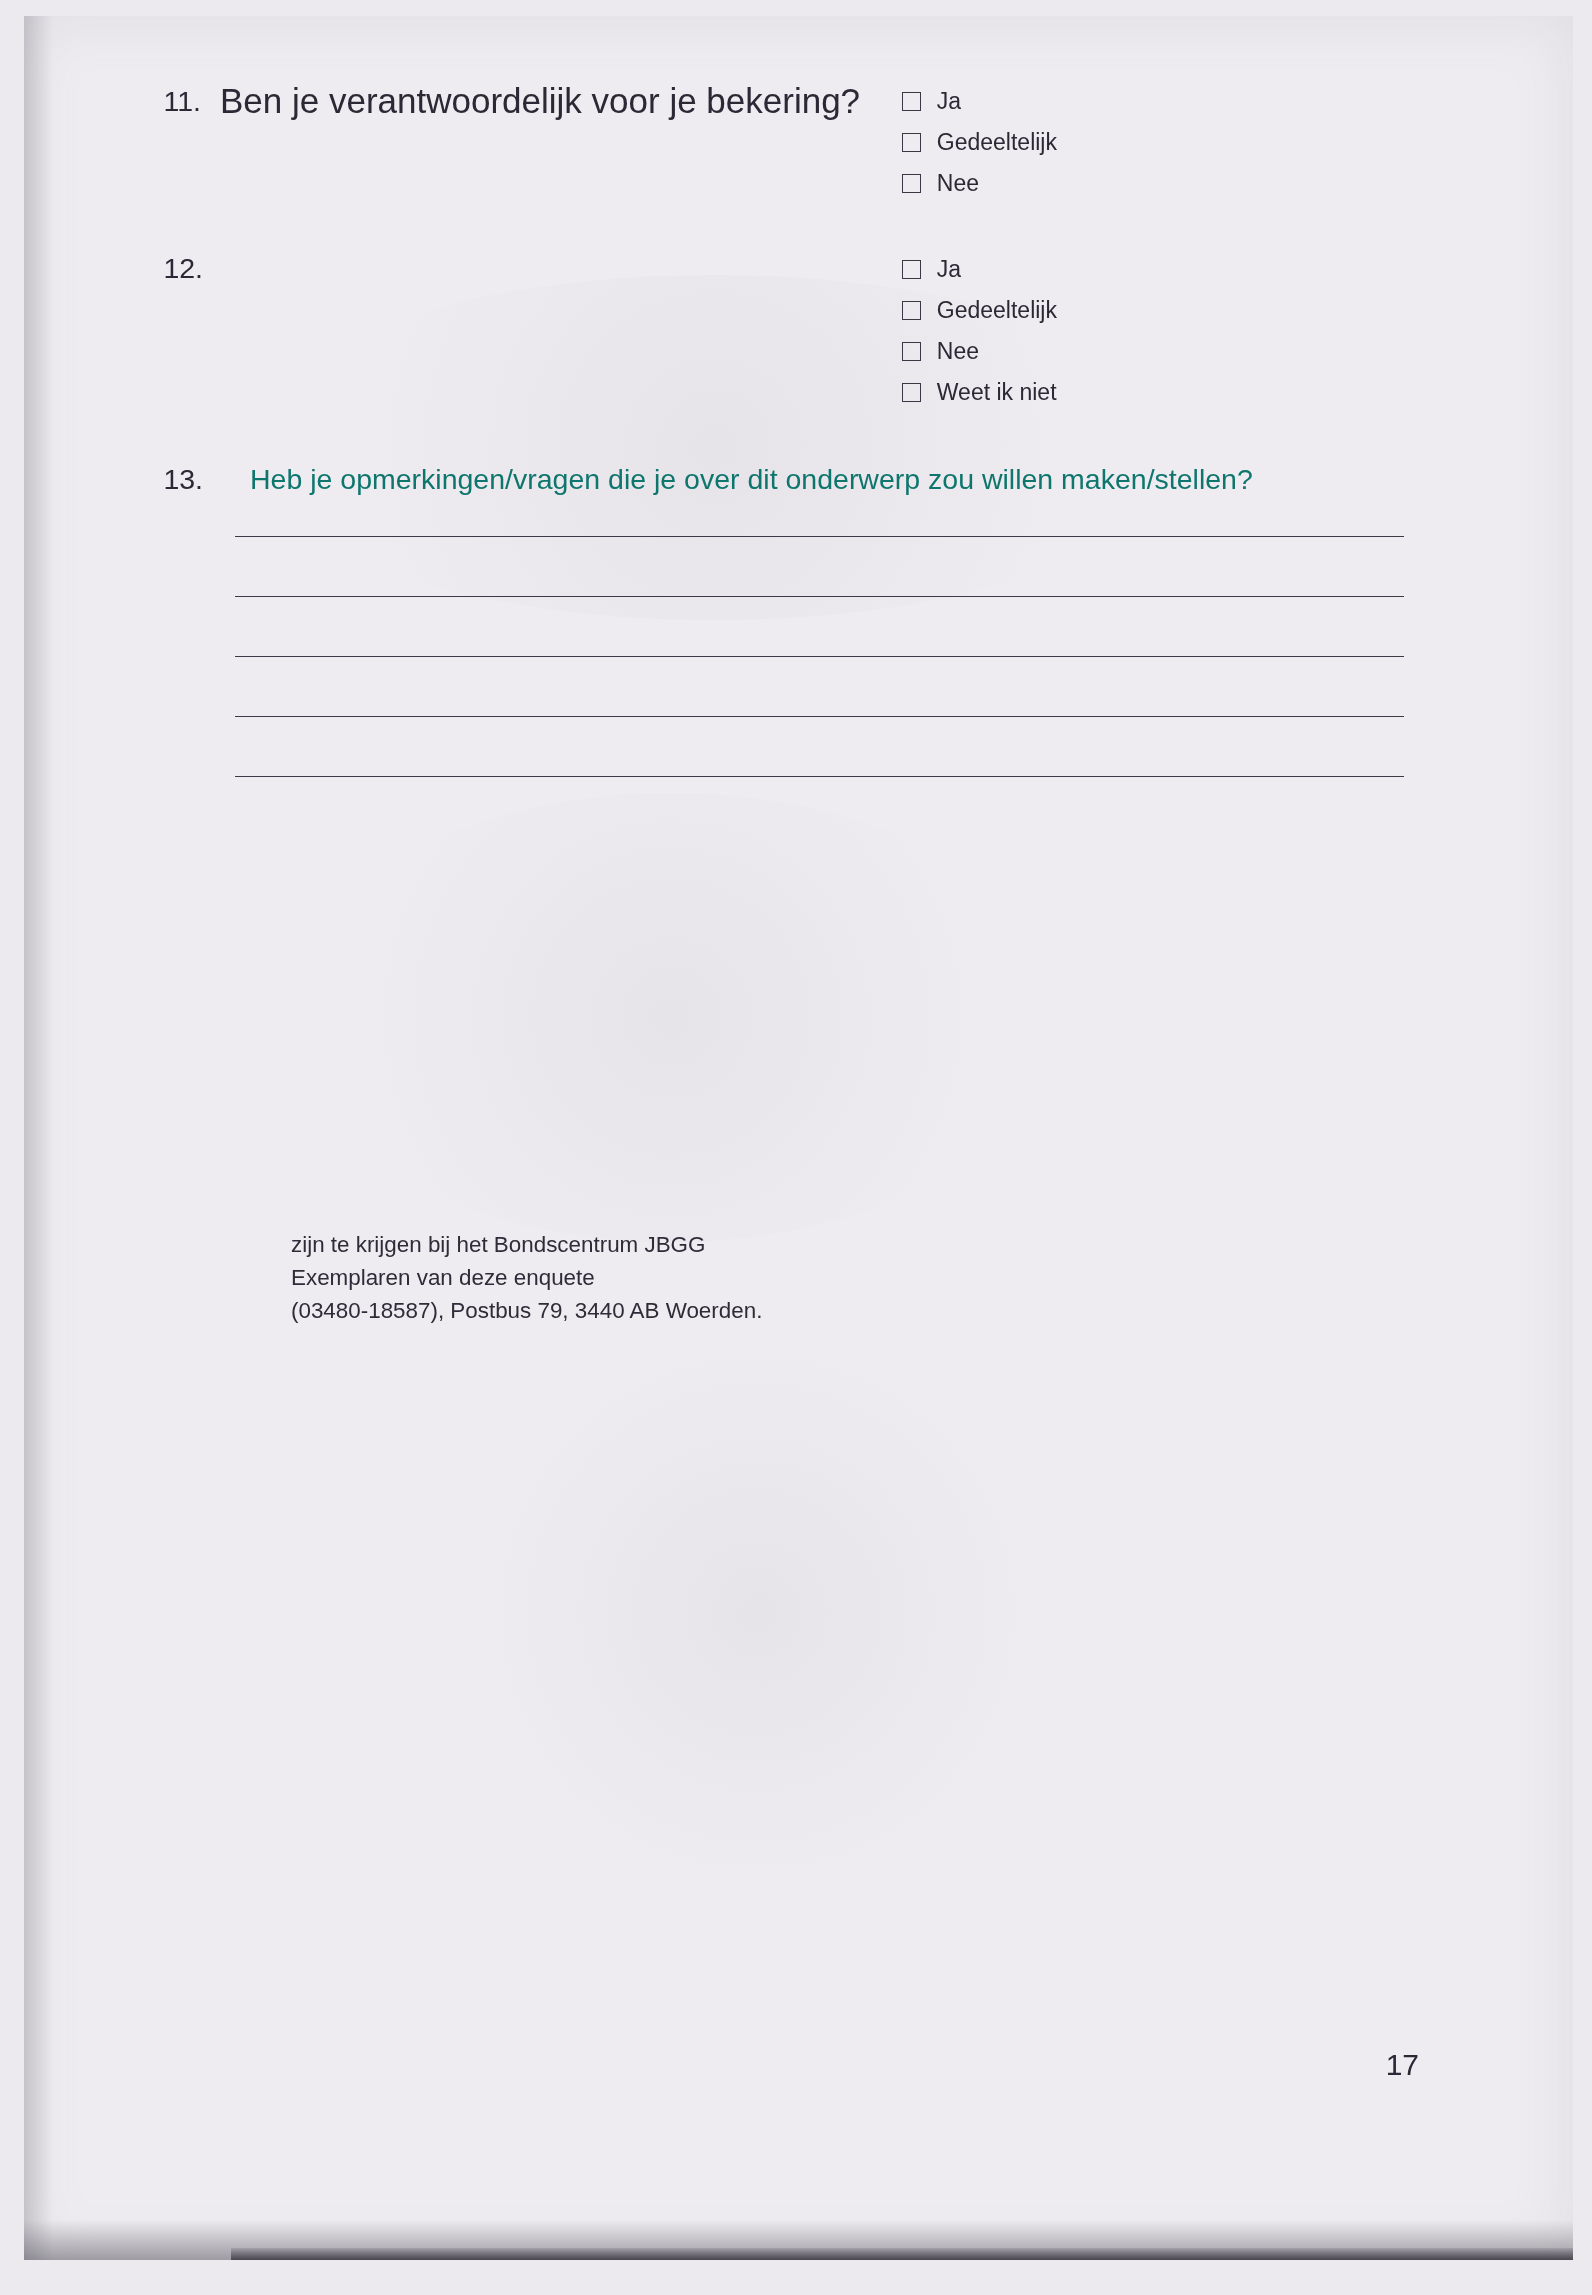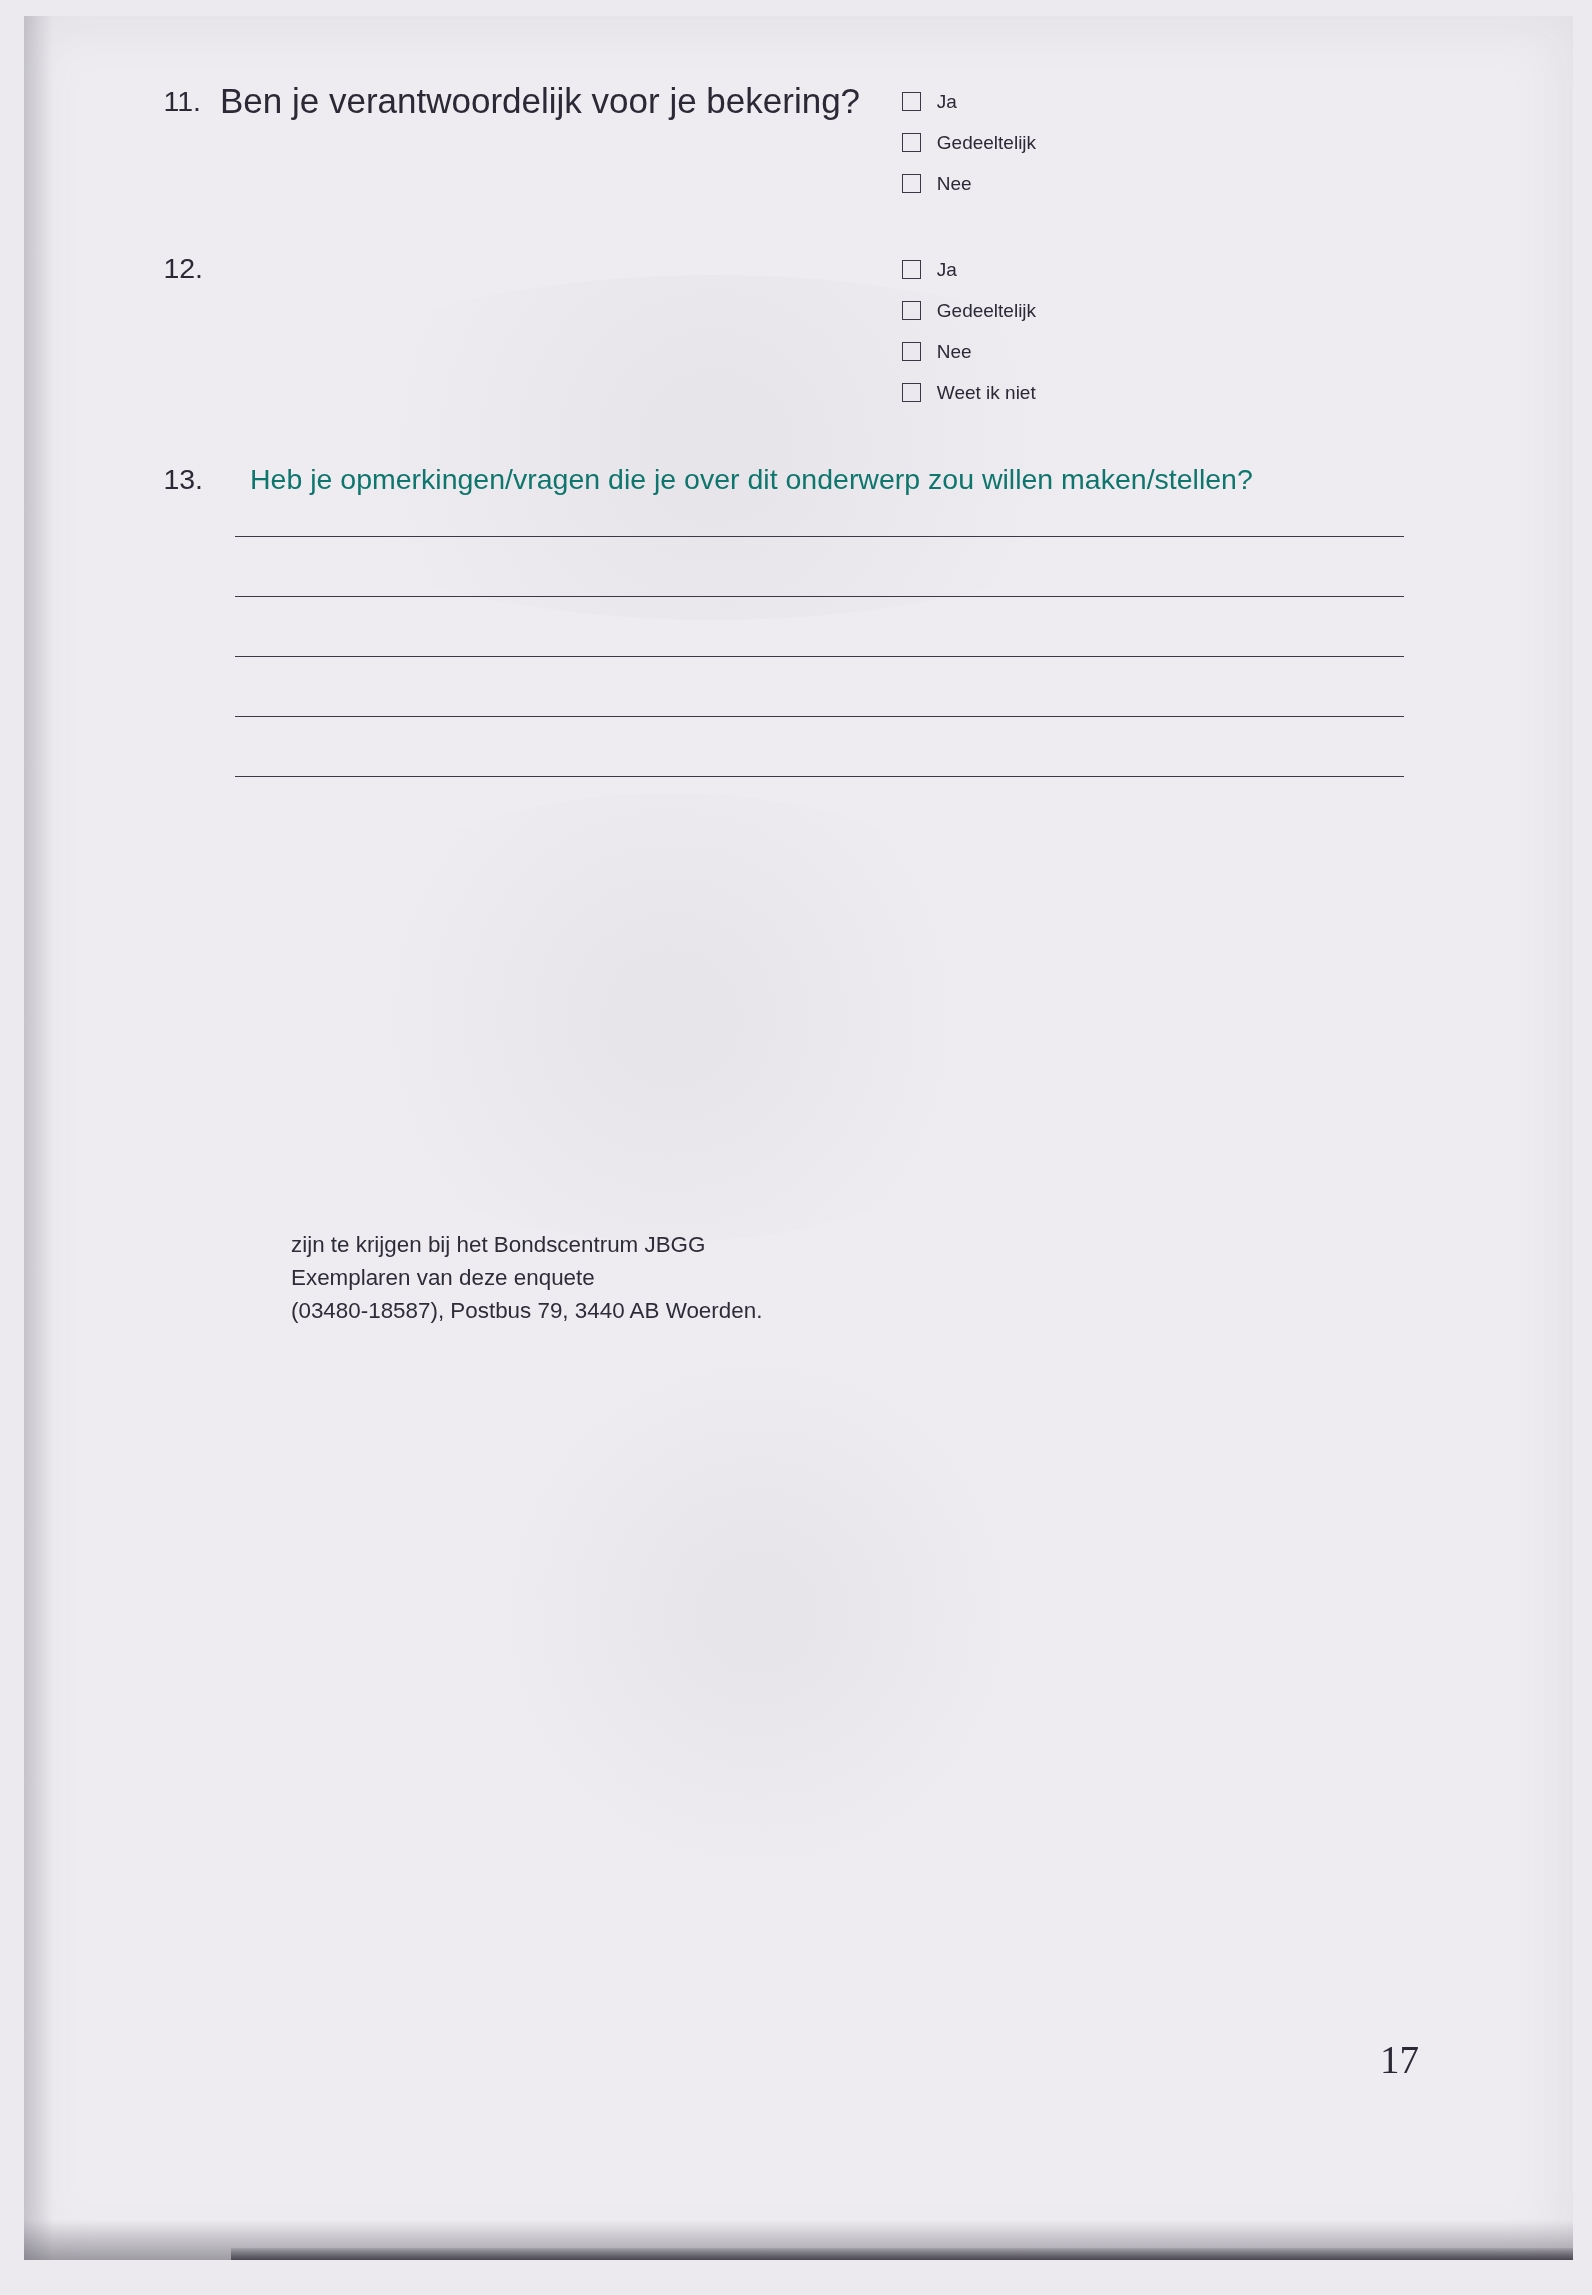--- a/index.html
+++ b/index.html
@@ -91,21 +91,21 @@
     display: block;
     padding-left: 7px;
   }
   .options {
     flex: 1 1 auto;
     padding-top: 1.7px;
   }
   .option {
     display: flex;
     align-items: center;
-    font-size: 19px;
+    font-size: 23px;
     line-height: 41px;
     color: #2b2935;
   }
   .checkbox {
     width: 17.3px;
     height: 17.3px;
     border: 1.7px solid #3a3844;
     margin-right: 15.5px;
     flex: 0 0 17.3px;
     background: transparent;
@@ -143,23 +143,23 @@
     top: 1148px;
     font-size: 22.4px;
     line-height: 33px;
     color: #2e2c38;
   }
 
   .page-number {
     position: absolute;
     right: 154px;
     bottom: 178px;
-    font-size: 39px;
-    color: #2b2935;
-    font-family: Liberation Serif, serif;
+    font-size: 30px;
+    color: #2b2935;
+    font-family: Liberation Sans, sans-serif;
   }
 </style>
 </head>
 <body>
 
 <div class="page">
   <div class="page-inner">
 
     <div class="blotch" style="left:259px; top:777px; width:777px; height:449px;"></div>
     <div class="blotch" style="left:431px; top:1338px; width:604px; height:518px;"></div>

